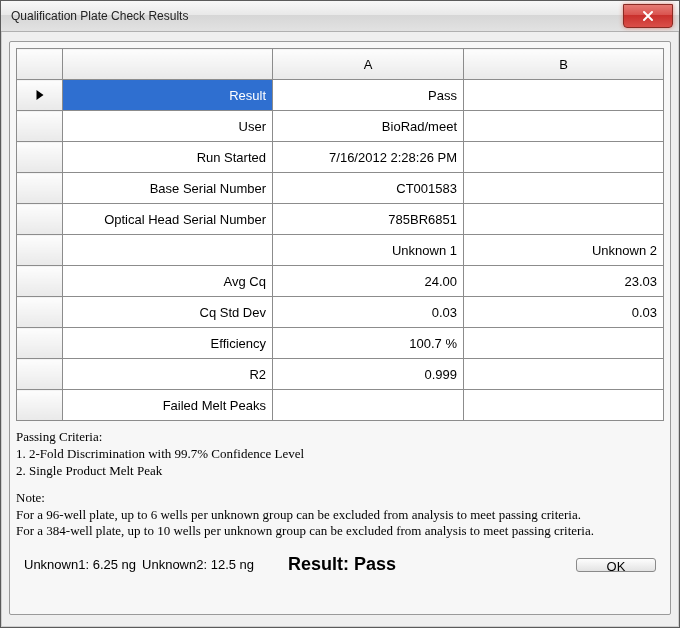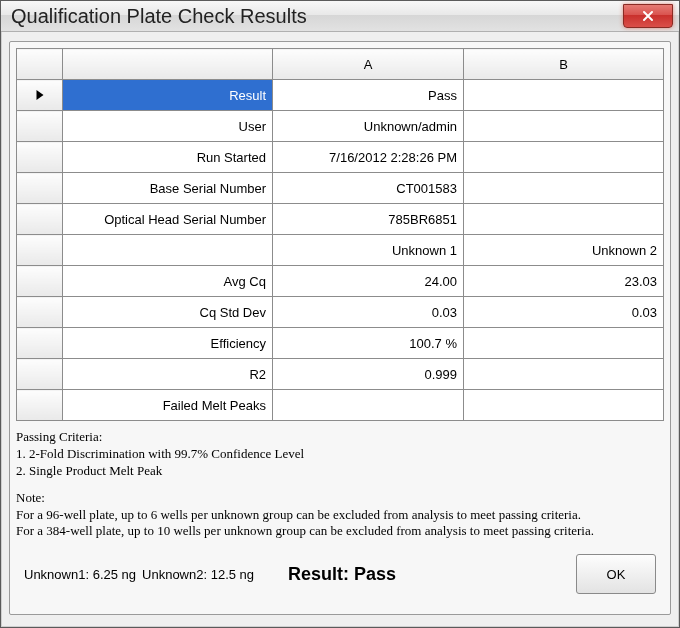--- a/index.html
+++ b/index.html
@@ -4,21 +4,21 @@
 <style>
   html,body{margin:0;padding:0;font-family:"Segoe UI",Tahoma,Arial,sans-serif;
     font-size:13px;color:#000;background:#e6e6e6;}
   .window{width:680px;height:628px;box-sizing:border-box;
     background:#efefef;border:1px solid #5a5a5a;
     box-shadow:0 0 0 1px #cfcfcf inset;position:relative;}
   .titlebar{height:30px;display:flex;align-items:center;justify-content:space-between;
     padding:0 0 0 10px;
     background:linear-gradient(to bottom,#f7f7f7 0%,#e9e9e9 45%,#d6d6d6 46%,#e2e2e2 100%);
     border-bottom:1px solid #b0b0b0;}
-  .titlebar .title{font-size:20px;color:#222;}
+  .titlebar .title{font-size:12px;color:#222;}
   .closebtn{width:48px;height:22px;margin-right:6px;border-radius:0 0 4px 4px;
     background:linear-gradient(to bottom,#e67b74 0%,#d9534f 45%,#c9302c 46%,#da4f49 100%);
     border:1px solid #8a2b24;display:flex;align-items:center;justify-content:center;
     color:#fff;cursor:default;box-shadow:0 0 4px rgba(220,80,60,.6);}
   .closebtn svg{display:block}
   .client{position:absolute;left:8px;right:8px;top:40px;bottom:12px;
     border:1px solid #9a9a9a;border-radius:2px;background:#f7f7f7;
     display:flex;flex-direction:column;}
   
   .gridwrap{padding:6px 6px 0 6px;}
@@ -44,21 +44,21 @@
   
   .notes{padding:8px 6px 4px 6px;font-size:13px;line-height:1.3;}
   .notes p{margin:0;font-family:Liberation Serif, serif;}
   .notes .gap{height:10px;}
   
   .footer{display:flex;align-items:center;gap:6px;
     padding:10px 14px 14px 14px;border-top:none;}
   .footer .lbl{font-size:13px;}
   .footer .result{font-size:18px;font-weight:bold;margin-left:28px;}
   .footer .spacer{flex:1}
-  .okbtn{min-width:80px;height:40px;padding:0 24px;font-size:13px;
+  .okbtn{min-width:80px;height:14px;padding:0 24px;font-size:13px;
     background:linear-gradient(to bottom,#fdfdfd,#e3e3e3);
     border:1px solid #8a8a8a;border-radius:3px;cursor:default;}
 </style>
 </head>
 <body>
 
 <div class="window">
 
   <div class="titlebar">
     <span class="title">Qualification Plate Check Results</span>
@@ -90,21 +90,21 @@
         <tbody>
             <tr class="selrow">
               <td class="rowhdr sel"></td>
               <td class="lbl">Result</td>
               <td>Pass</td>
               <td></td>
             </tr>
             <tr>
               <td class="rowhdr"></td>
               <td class="lbl">User</td>
-              <td>Unknown/admin</td>
+              <td>BioRad/meet</td>
               <td></td>
             </tr>
             <tr>
               <td class="rowhdr"></td>
               <td class="lbl">Run Started</td>
               <td>7/16/2012 2:28:26 PM</td>
               <td></td>
             </tr>
             <tr>
               <td class="rowhdr"></td>

